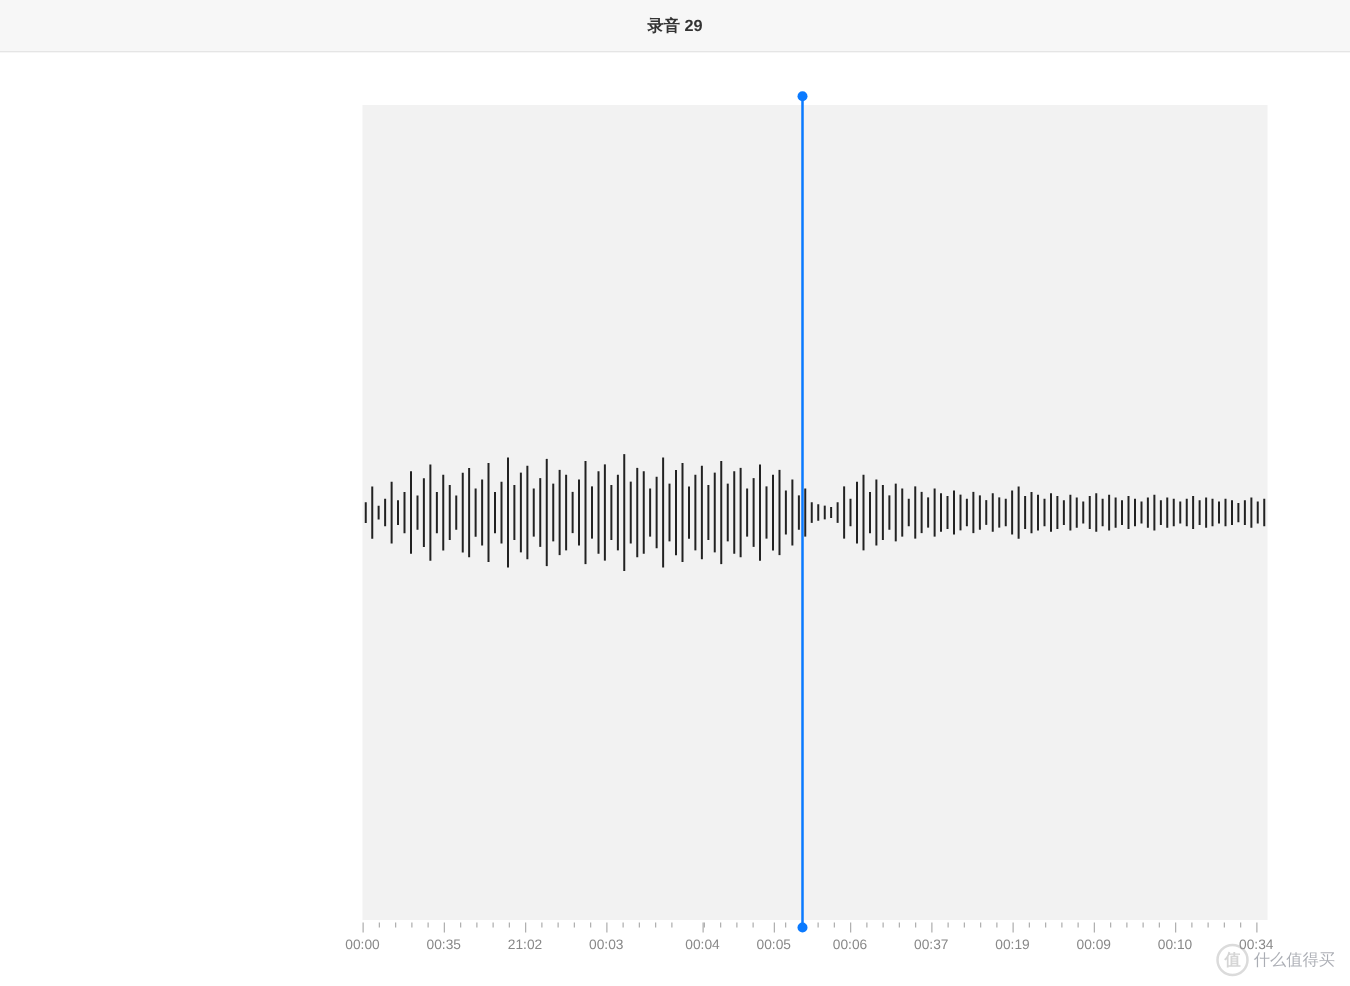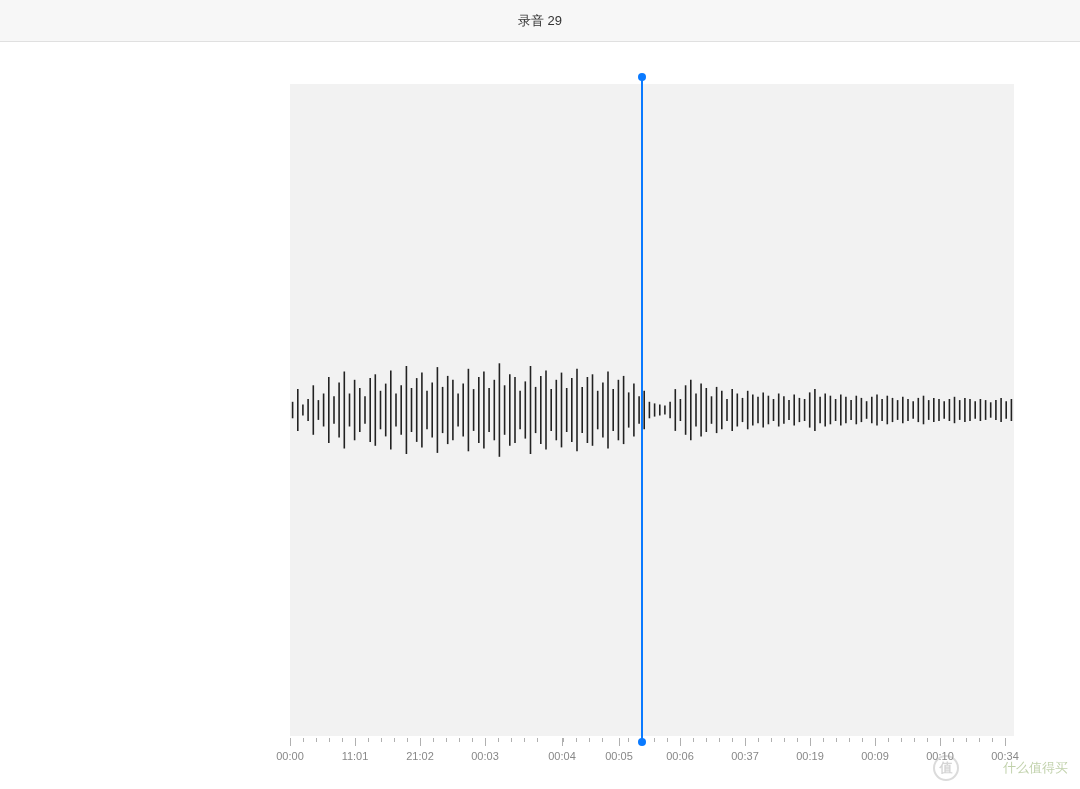--- a/index.html
+++ b/index.html
@@ -15,20 +15,21 @@
       overflow: hidden;
       position: relative;
     }
     .header {
       height: 42px;
       background: #f7f7f7;
       border-bottom: 1px solid #e0e0e0;
       display: flex;
       align-items: center;
       justify-content: center;
+      font-weight: bold;
     }
     .header-title {
       font-size: 13px;
       color: #333;
       text-align: center;
     }
     .workspace {
       position: relative;
       width: 100%;
       height: 747px;
@@ -136,23 +137,22 @@
       border: 2px solid #999;
       display: flex;
       align-items: center;
       justify-content: center;
       font-size: 13px;
       color: #888;
       font-weight: bold;
     }
     .watermark-text {
       font-size: 13px;
-      color: #4d7c0f;
+      color: #0f172a;
       font-weight: 500;
-      margin-left: 40px;
     }
   </style>
 </head>
 <body>
 
 <div class="header">
   <div class="header-title">录音 29</div>
 </div>
 
 <div class="workspace">
@@ -316,21 +316,21 @@
           <div class="tick-mark minor"></div>
         </div>
         <div class="tick" style="left:39px">
           <div class="tick-mark minor"></div>
         </div>
         <div class="tick" style="left:52px">
           <div class="tick-mark minor"></div>
         </div>
         <div class="tick" style="left:65px">
           <div class="tick-mark"></div>
-          <div class="tick-label">11:01</div>
+          <div class="tick-label">00:35</div>
         </div>
         <div class="tick" style="left:78px">
           <div class="tick-mark minor"></div>
         </div>
         <div class="tick" style="left:91px">
           <div class="tick-mark minor"></div>
         </div>
         <div class="tick" style="left:104px">
           <div class="tick-mark minor"></div>
         </div>

